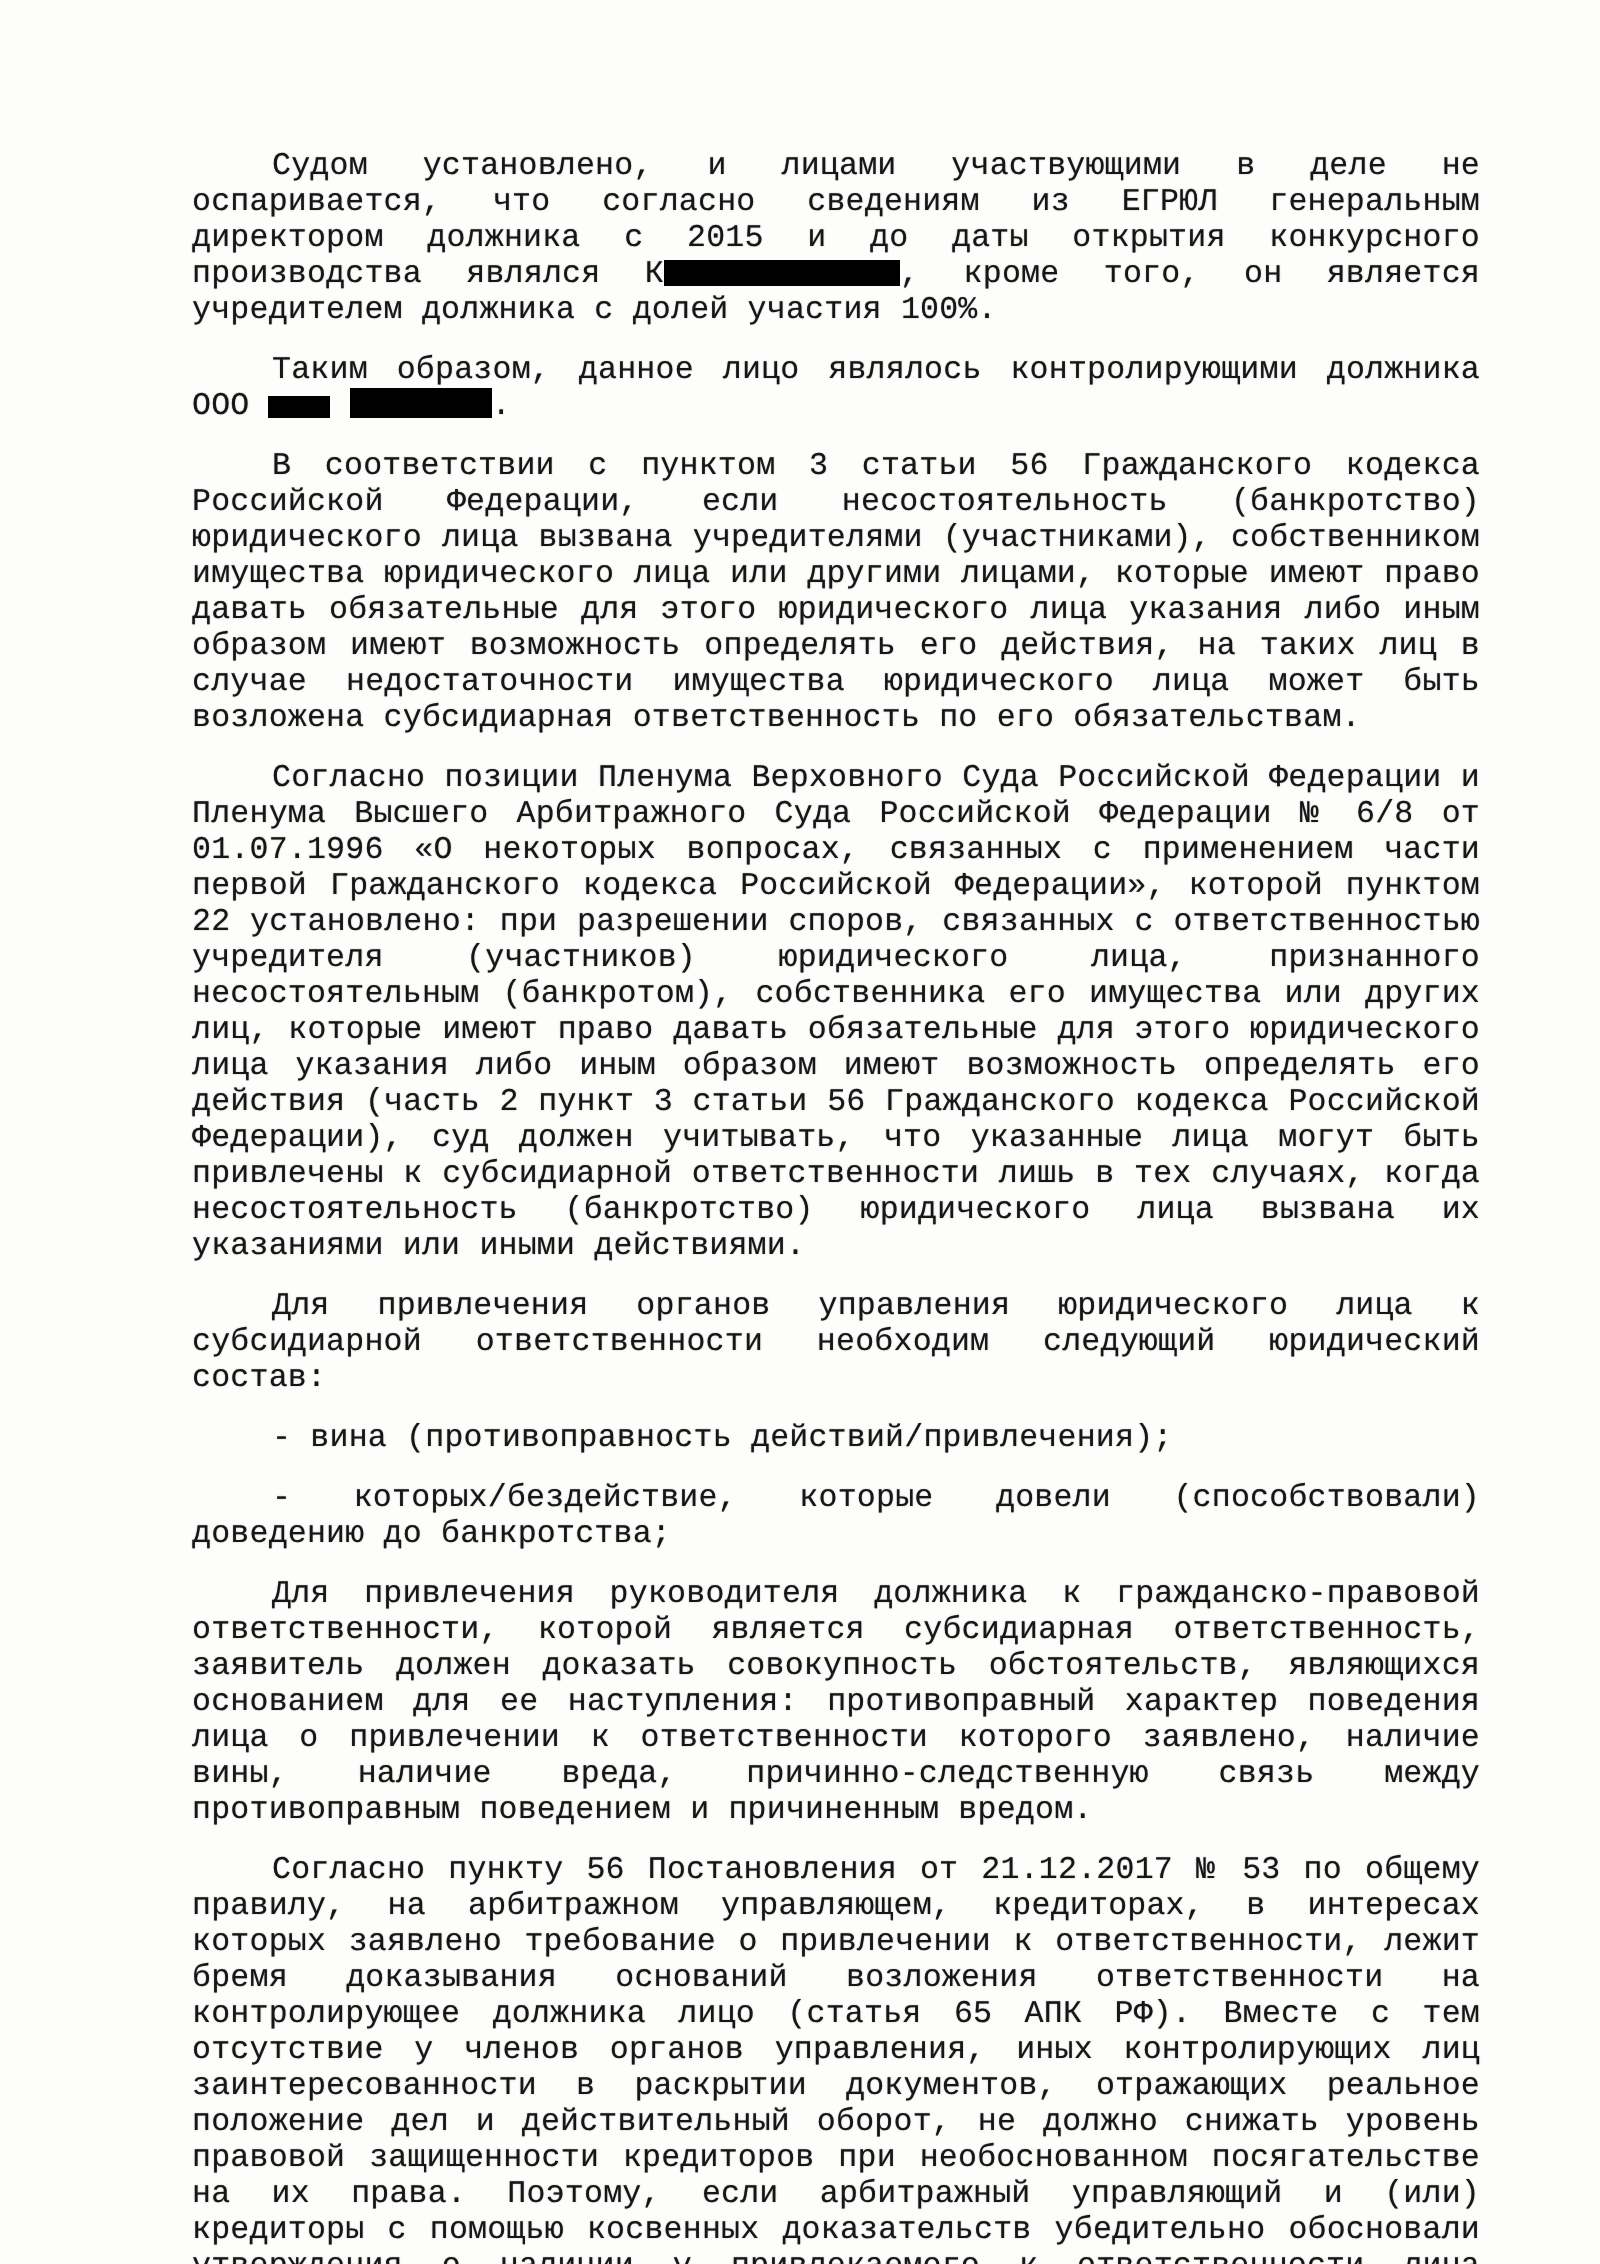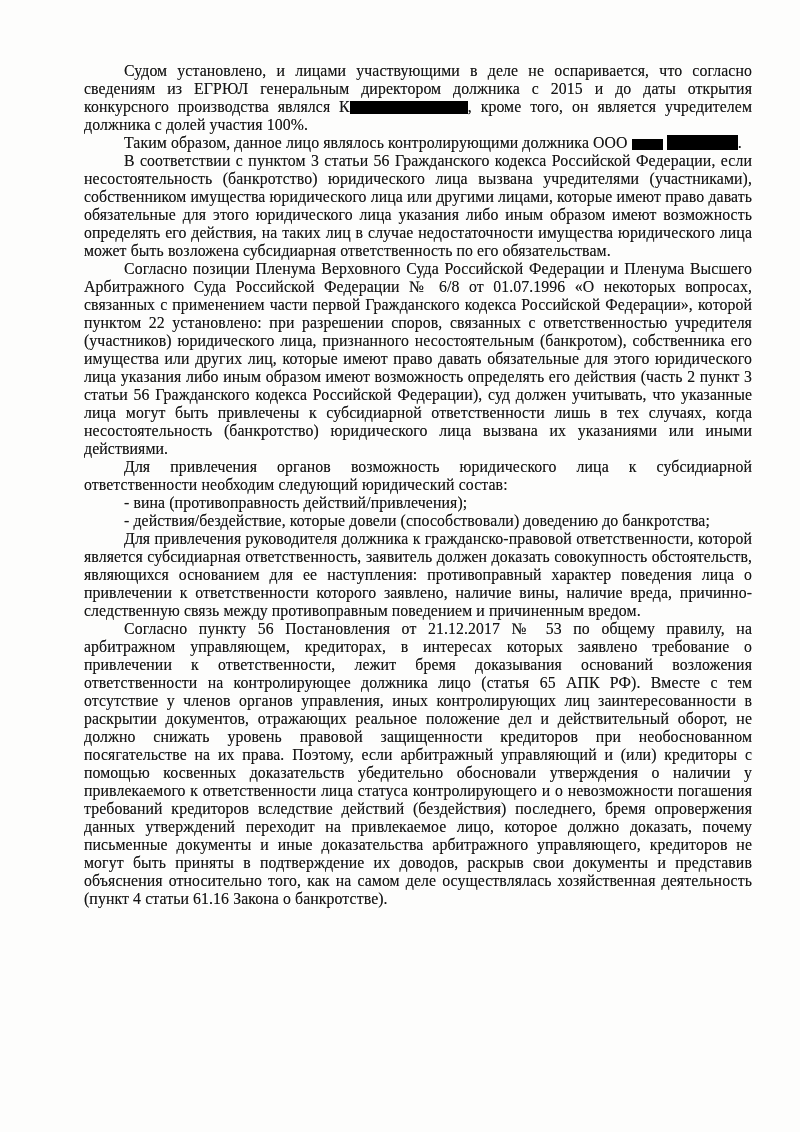--- a/index.html
+++ b/index.html
@@ -19,39 +19,40 @@
     width: 668px;
     font-family: "Liberation Serif", "DejaVu Serif", serif;
     font-size: 15.8px;
     line-height: 18px;
     color: #161616;
     text-align: justify;
     text-shadow: 0 0 0.6px rgba(25,25,25,0.55);
     letter-spacing: 0.1px;
   }
   .para {
-    margin: 0;
+    margin: 12px;
     padding: 0;
     text-indent: 40px;
+    font-family: Liberation Mono, monospace;
   }
   .redaction {
     display: inline-block;
     background: #000;
     vertical-align: -2px;
   }
   .nowrap { white-space: nowrap; }
 </style>
 </head>
 <body>
 
 <div class="page">
   <div class="text-block">
       <p class="para">Судом установлено, и лицами участвующими в деле не оспаривается, что согласно сведениям из ЕГРЮЛ генеральным директором должника с 2015 и до даты открытия конкурсного производства являлся <span class="nowrap">К<span class="redaction" style="width: 118px; height: 13px; background: rgb(0, 0, 0);"></span>,</span> кроме того, он является учредителем должника с долей участия 100%.</p>
       <p class="para">Таким образом, данное лицо являлось контролирующими должника ООО <span class="redaction" style="width: 31px; height: 11px; background: rgb(0, 0, 0);"></span> <span class="nowrap"><span class="redaction" style="width: 71px; height: 15px; background: rgb(0, 0, 0);"></span>.</span></p>
       <p class="para">В соответствии с пунктом 3 статьи 56 Гражданского кодекса Российской Федерации, если несостоятельность (банкротство) юридического лица вызвана учредителями (участниками), собственником имущества юридического лица или другими лицами, которые имеют право давать обязательные для этого юридического лица указания либо иным образом имеют возможность определять его действия, на таких лиц в случае недостаточности имущества юридического лица может быть возложена субсидиарная ответственность по его обязательствам.</p>
       <p class="para">Согласно позиции Пленума Верховного Суда Российской Федерации и Пленума Высшего Арбитражного Суда Российской Федерации № 6/8 от 01.07.1996 «О некоторых вопросах, связанных с применением части первой Гражданского кодекса Российской Федерации», которой пунктом 22 установлено: при разрешении споров, связанных с ответственностью учредителя (участников) юридического лица, признанного несостоятельным (банкротом), собственника его имущества или других лиц, которые имеют право давать обязательные для этого юридического лица указания либо иным образом имеют возможность определять его действия (часть 2 пункт 3 статьи 56 Гражданского кодекса Российской Федерации), суд должен учитывать, что указанные лица могут быть привлечены к субсидиарной ответственности лишь в тех случаях, когда несостоятельность (банкротство) юридического лица вызвана их указаниями или иными действиями.</p>
-      <p class="para">Для привлечения органов возможность юридического лица к субсидиарной ответственности необходим следующий юридический состав:</p>
+      <p class="para">Для привлечения органов управления юридического лица к субсидиарной ответственности необходим следующий юридический состав:</p>
       <p class="para">- вина (противоправность действий/привлечения);</p>
-      <p class="para">- действия/бездействие, которые довели (способствовали) доведению до банкротства;</p>
+      <p class="para">- которых/бездействие, которые довели (способствовали) доведению до банкротства;</p>
       <p class="para">Для привлечения руководителя должника к гражданско-правовой ответственности, которой является субсидиарная ответственность, заявитель должен доказать совокупность обстоятельств, являющихся основанием для ее наступления: противоправный характер поведения лица о привлечении к ответственности которого заявлено, наличие вины, наличие вреда, причинно-следственную связь между противоправным поведением и причиненным вредом.</p>
       <p class="para">Согласно пункту 56 Постановления от 21.12.2017 № 53 по общему правилу, на арбитражном управляющем, кредиторах, в интересах которых заявлено требование о привлечении к ответственности, лежит бремя доказывания оснований возложения ответственности на контролирующее должника лицо (статья 65 АПК РФ). Вместе с тем отсутствие у членов органов управления, иных контролирующих лиц заинтересованности в раскрытии документов, отражающих реальное положение дел и действительный оборот, не должно снижать уровень правовой защищенности кредиторов при необоснованном посягательстве на их права. Поэтому, если арбитражный управляющий и (или) кредиторы с помощью косвенных доказательств убедительно обосновали утверждения о наличии у привлекаемого к ответственности лица статуса контролирующего и о невозможности погашения требований кредиторов вследствие действий (бездействия) последнего, бремя опровержения данных утверждений переходит на привлекаемое лицо, которое должно доказать, почему письменные документы и иные доказательства арбитражного управляющего, кредиторов не могут быть приняты в подтверждение их доводов, раскрыв свои документы и представив объяснения относительно того, как на самом деле осуществлялась хозяйственная деятельность (пункт 4 статьи 61.16 Закона о банкротстве).</p>
     </div>
 </div>
 
 </body></html>

